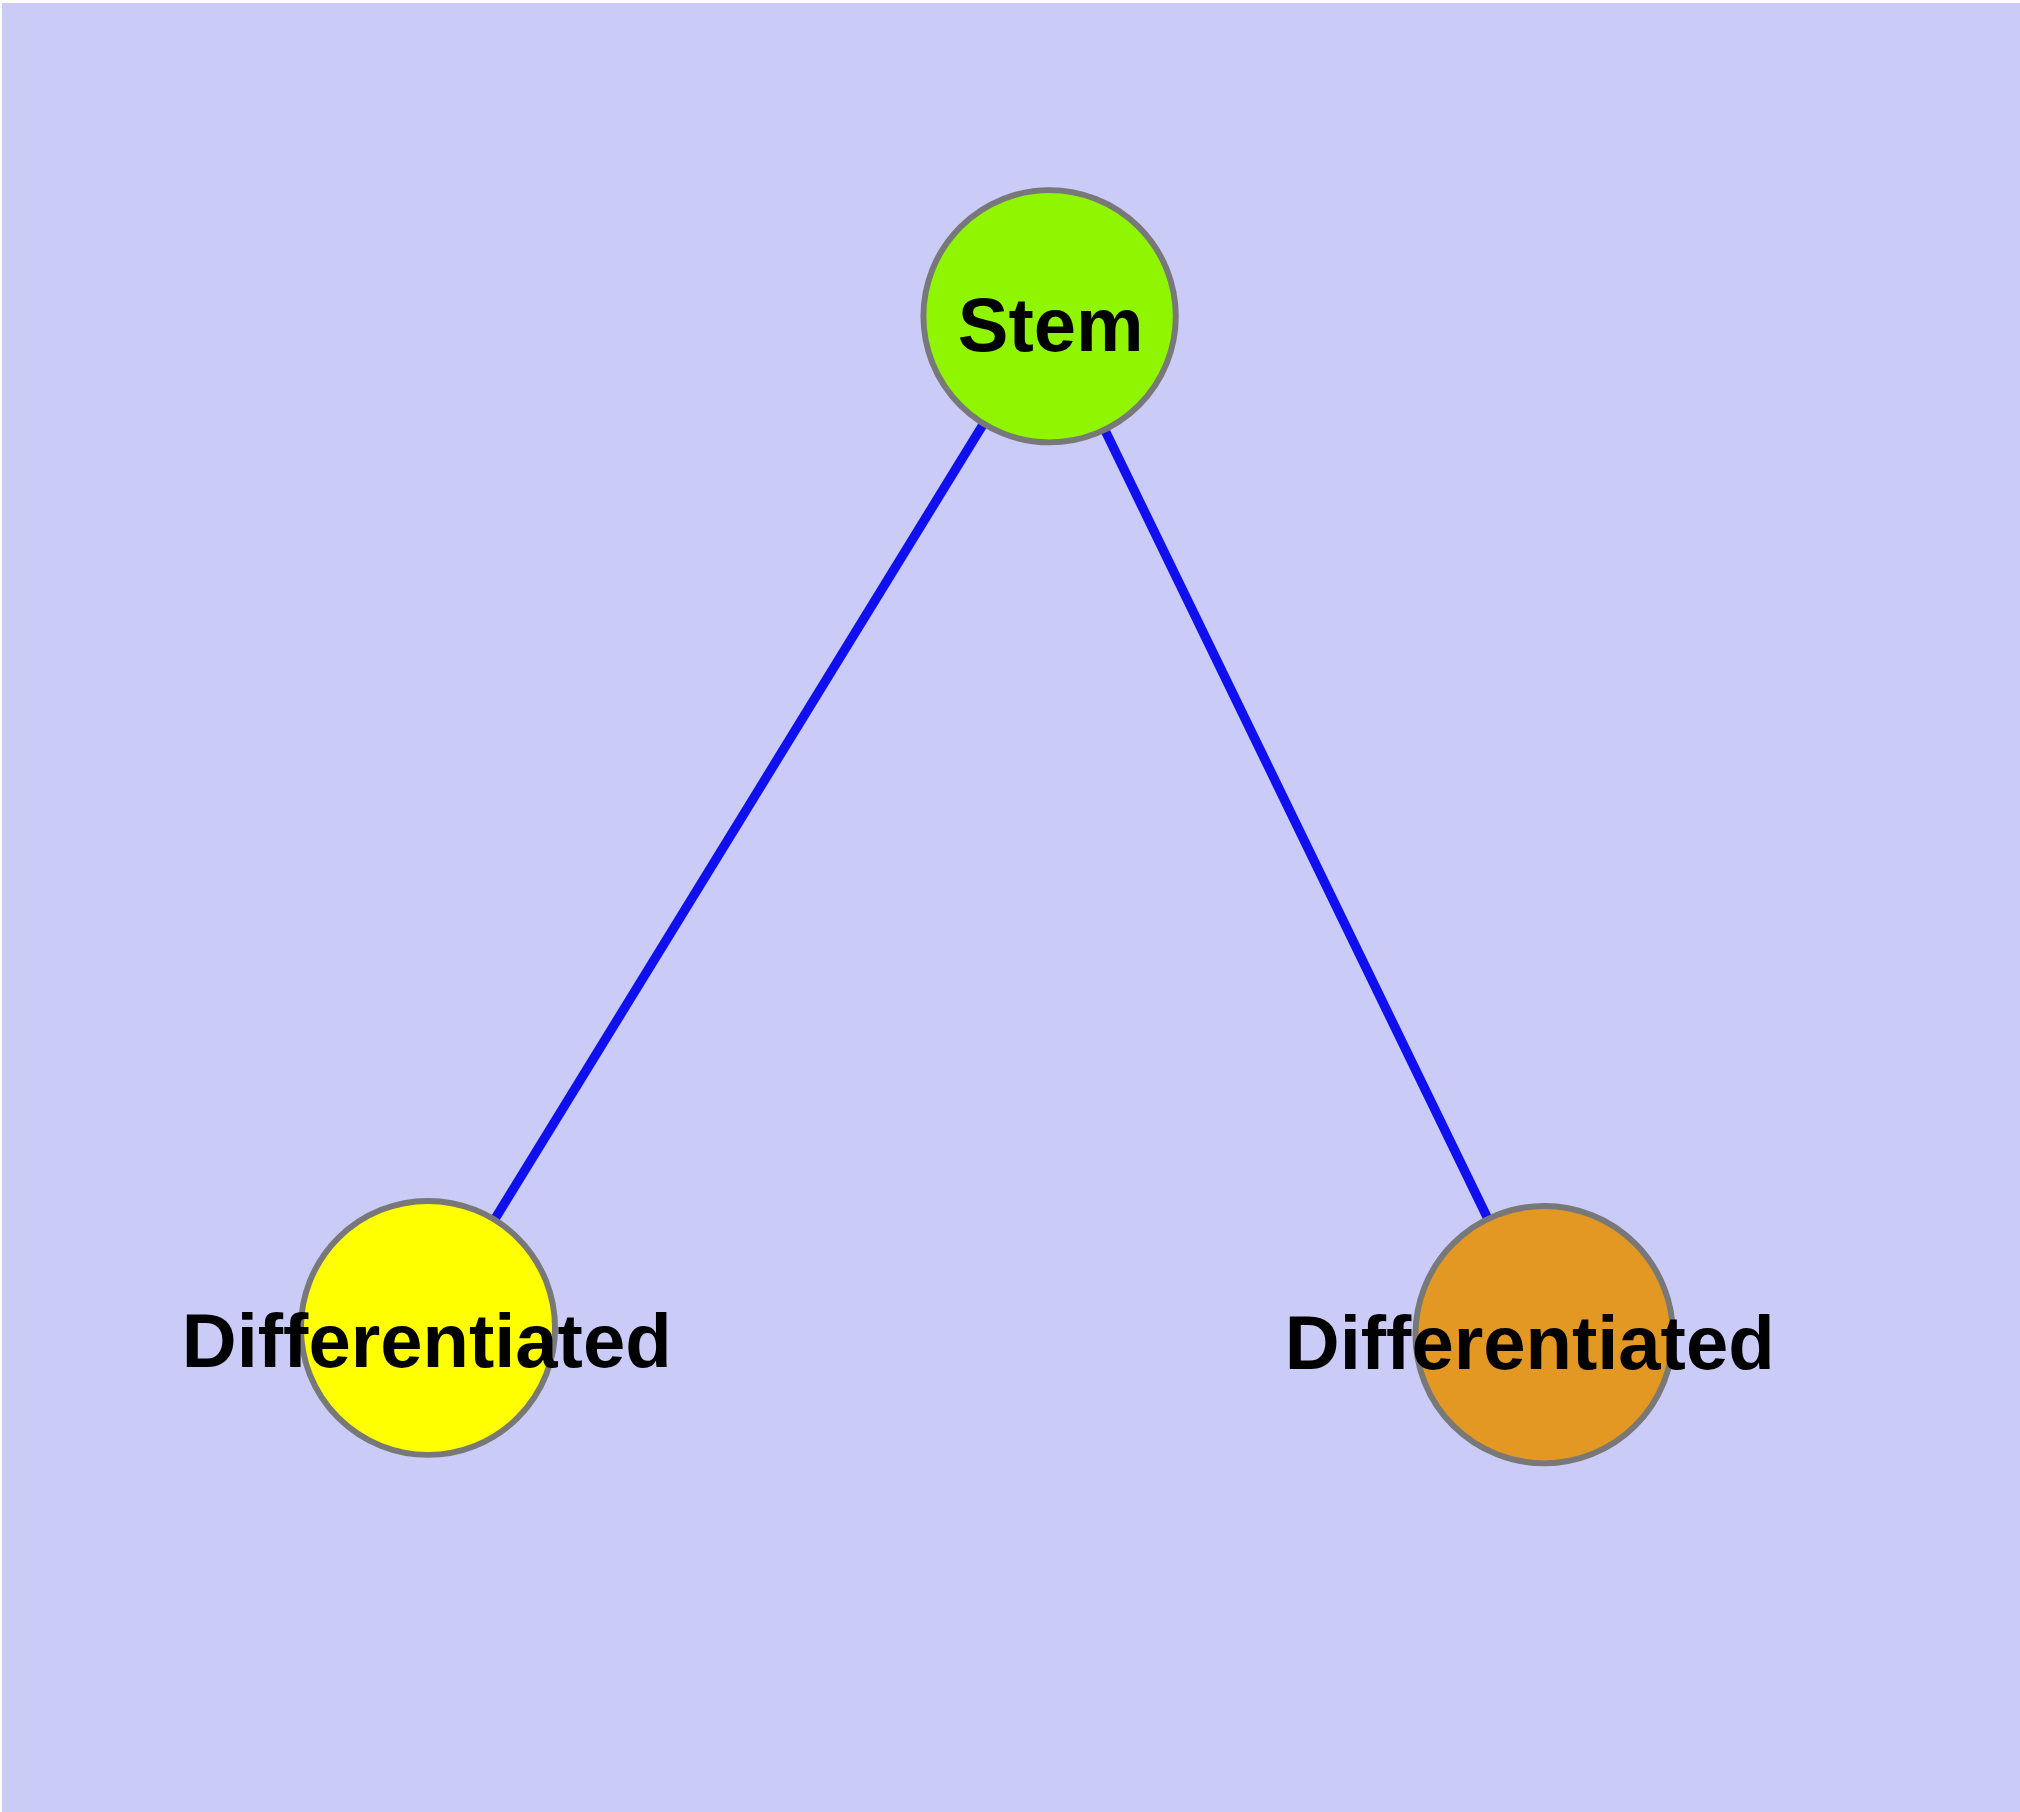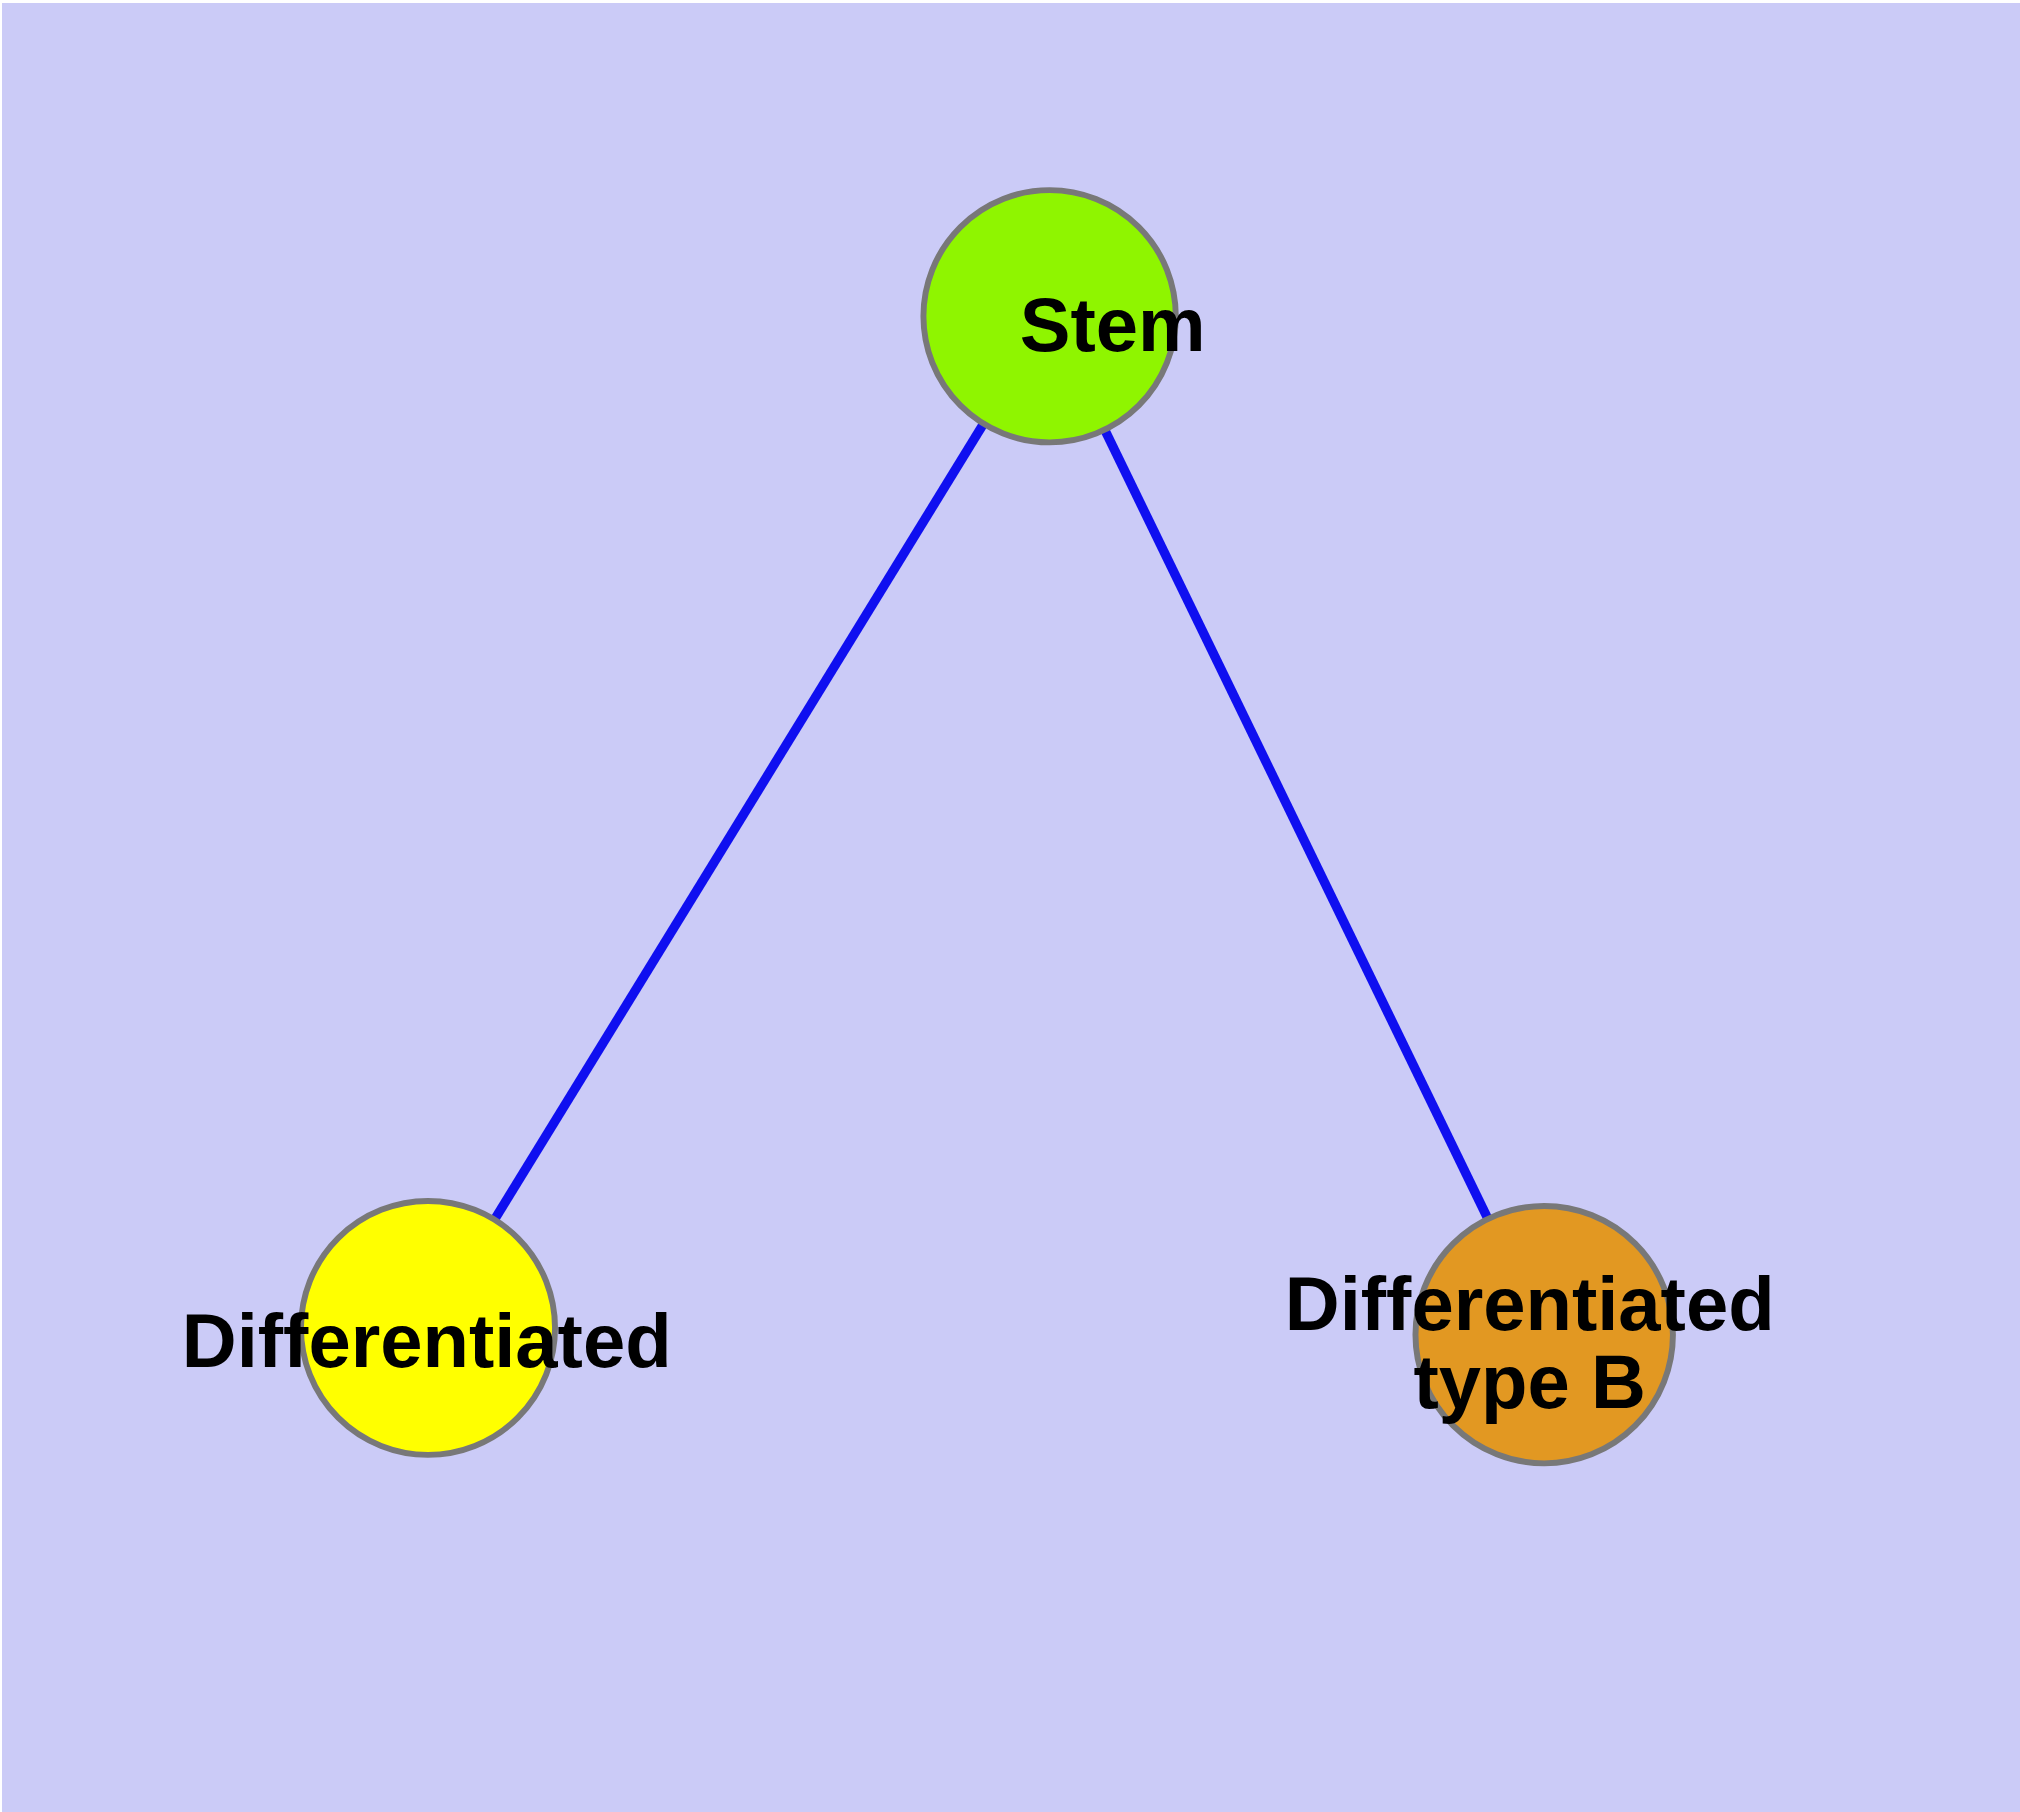--- a/index.html
+++ b/index.html
@@ -58,26 +58,25 @@
 <div class="frame">
   <div class="canvas" style="background: rgb(203, 203, 247);">
     <svg id="graph-svg" viewBox="0 0 2384 2138" preserveAspectRatio="none">
         <line x1="1237" y1="370" x2="503" y2="1565" stroke="#0F0FF0" stroke-width="11"></line>
         <line x1="1237" y1="370" x2="1821" y2="1573" stroke="#0F0FF0" stroke-width="11"></line>
         <circle cx="1237" cy="370" r="149" fill="#8FF500" stroke="#787878" stroke-width="7"></circle>
         <circle cx="503" cy="1565" r="150" fill="#FFFF00" stroke="#787878" stroke-width="7"></circle>
         <circle cx="1821" cy="1573" r="152" fill="#E29822" stroke="#787878" stroke-width="7"></circle>
       </svg>
     <div id="labels">
-        <div class="node-label" style="left: 1111px; top: 322px; color: rgb(0, 0, 0); text-align: center;">
+        <div class="node-label" style="left: 1049px; top: 322px; color: rgb(0, 0, 0); text-align: center;">
           <span class="label-line">Stem</span>
         </div>
         <div class="node-label" style="left: 425px; top: 1338px; color: rgb(0, 0, 0);">
           <span class="label-line">Differentiated</span>
         </div>
         <div class="node-label" style="left: 1528px; top: 1340px; color: rgb(0, 0, 0);">
           <span class="label-line">Differentiated</span>
-          <span class="label-line">type B</span>
         </div>
       </div>
   </div>
 </div>
 
 
 </body></html>

